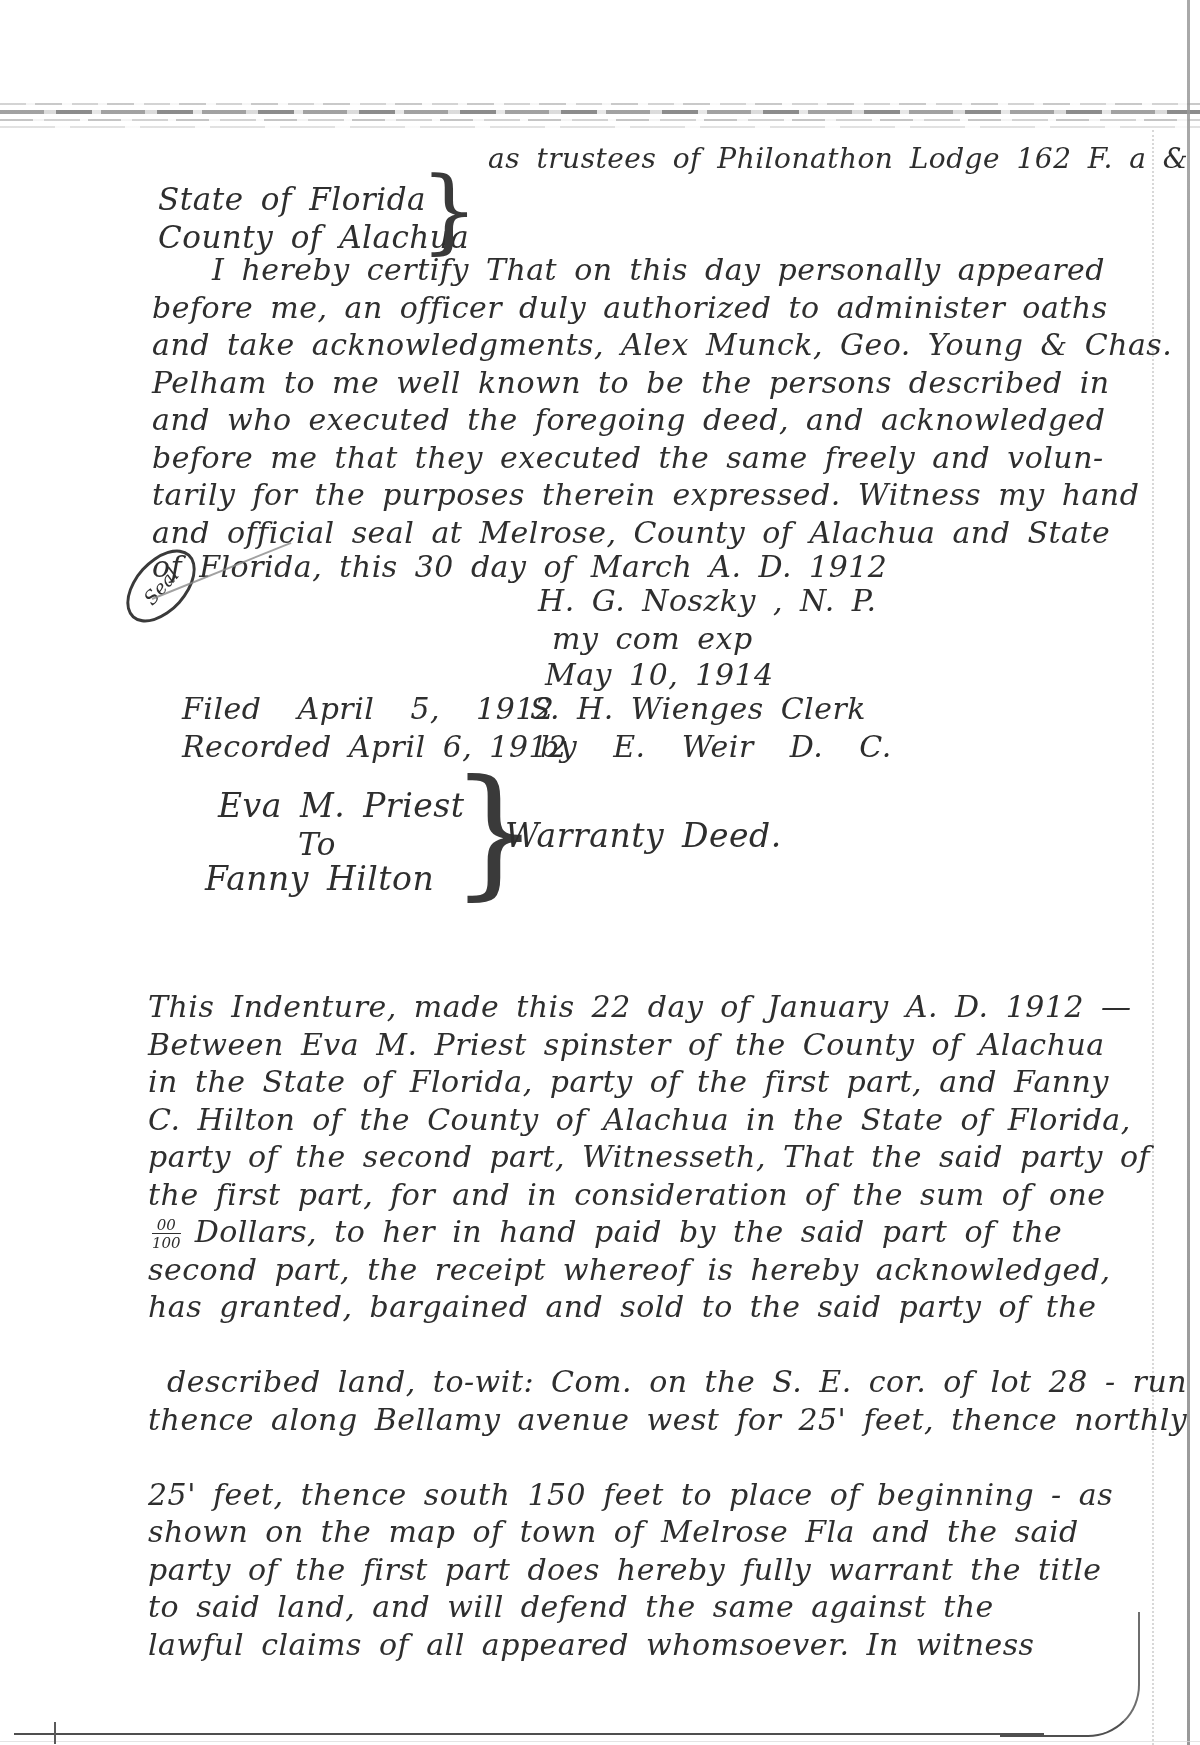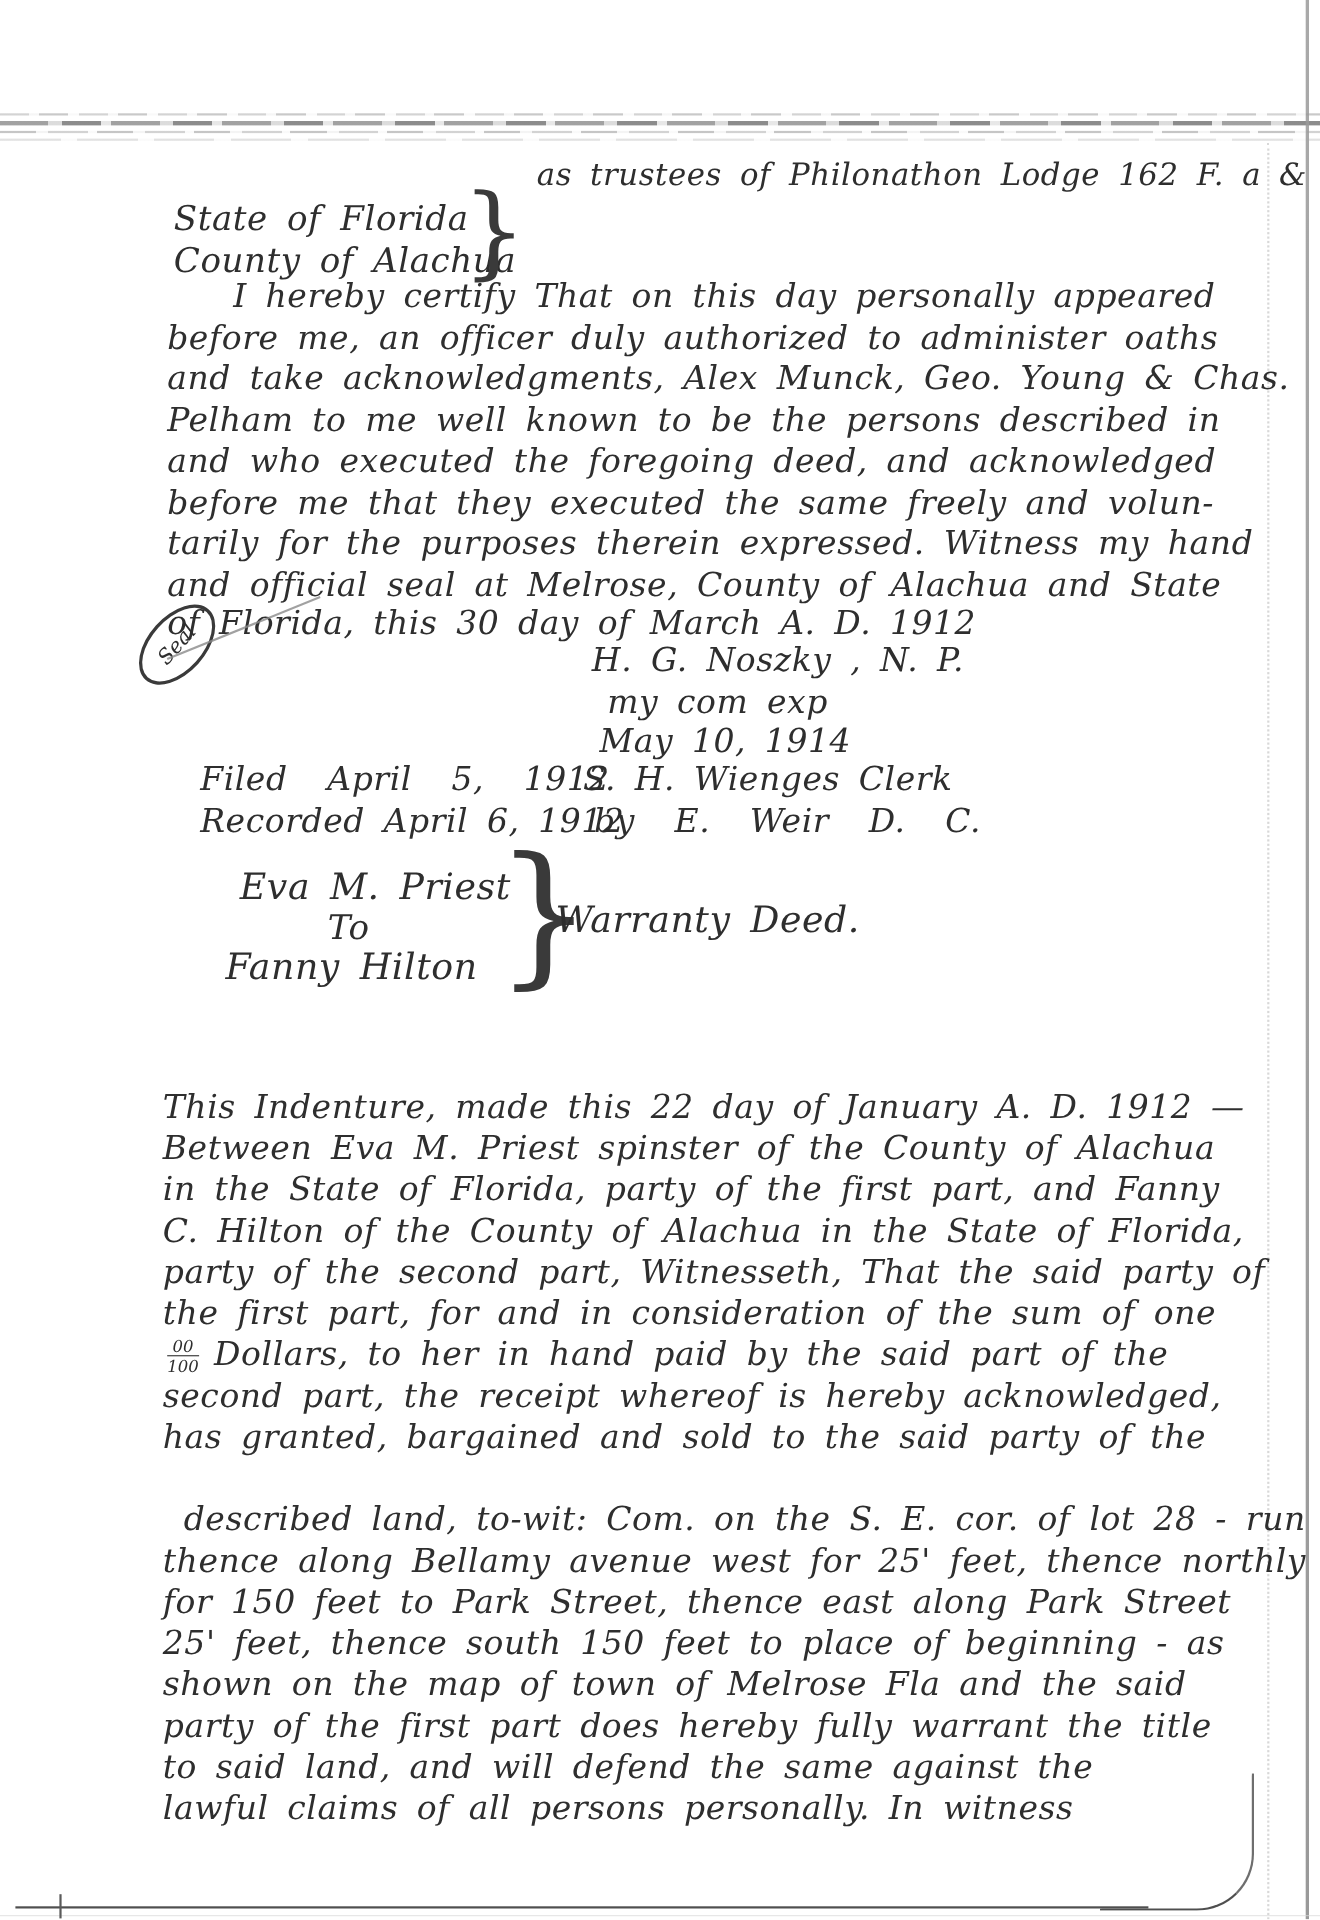--- a/index.html
+++ b/index.html
@@ -190,21 +190,20 @@
     <span class="frac">
       <span>00</span>
       <span class="den">100</span>
     </span><span>Dollars, to her in hand paid by the said part of the</span>
   </div>
 
   <div class="hw" style="left:148px; top:1253px;">second part, the receipt whereof is hereby acknowledged,</div>
   <div class="hw" style="left:148px; top:1290px;">has granted, bargained and sold to the said party of the</div>
   <div class="hw" style="left:148px; top:1365px;margin-left:19px;">described land, to-wit: Com. on the S. E. cor. of lot 28 - run</div>
   <div class="hw" style="left:148px; top:1403px;">thence along Bellamy avenue west for 25' feet, thence northly</div>
-  <div class="hw" style="left:148px; top:1440px;">for 150 feet to Park Street, thence east along Park Street</div>
   <div class="hw" style="left:148px; top:1478px;">25' feet, thence south 150 feet to place of beginning - as</div>
   <div class="hw" style="left:148px; top:1515px;">shown on the map of town of Melrose Fla and the said</div>
   <div class="hw" style="left:148px; top:1553px;">party of the first part does hereby fully warrant the title</div>
   <div class="hw" style="left:148px; top:1590px;">to said land, and will defend the same against the</div>
-  <div class="hw" style="left:148px; top:1628px;">lawful claims of all persons personally. In witness</div>
+  <div class="hw" style="left:148px; top:1628px;">lawful claims of all appeared whomsoever. In witness</div>
   <div class="hw" style="left:148px; top:1753px;">whereof, The said party of the first part has hereunto</div>
 
 </div>
 
 </body></html>

